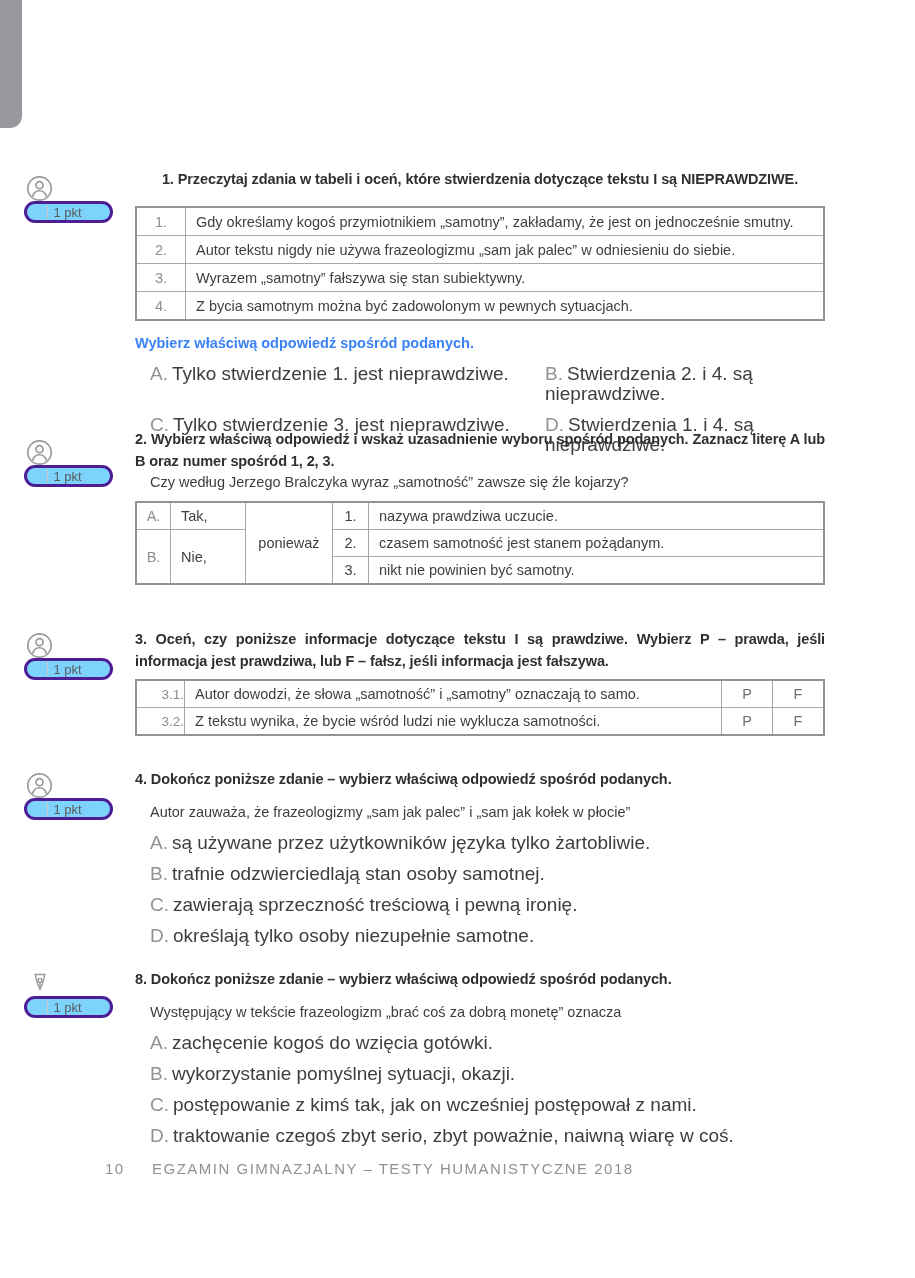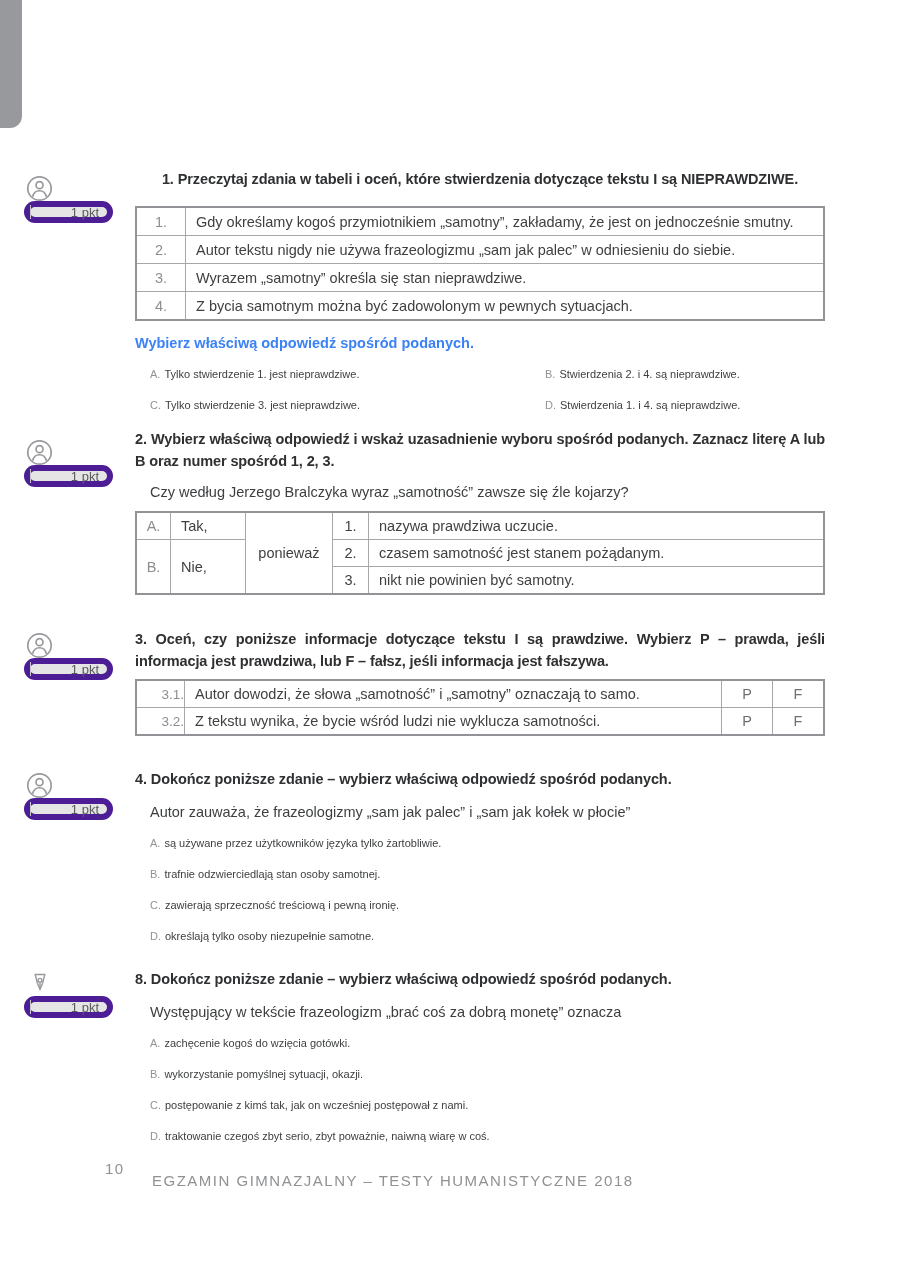--- a/index.html
+++ b/index.html
@@ -12,36 +12,36 @@
   .corner-tab{
     position:absolute;left:0;top:0;width:22px;height:128px;
     background:#97999c;border-radius:0 0 12px 0;
   }
   
   .marker{position:absolute;left:24px;width:100px;}
   .marker .icon{position:absolute;left:2px;top:0;width:27px;height:27px;}
   .marker .icon svg{display:block;}
   .pill{
     position:absolute;left:0;top:26px;width:89px;height:22px;
-    border:6px solid #4c1d95;border-radius:12px;
-    display:flex;align-items:center;justify-content:space-between;
-    box-sizing:border-box;background:#e5e5e5;
+    border:3px solid #4c1d95;border-radius:12px;
+    display:flex;align-items:center;justify-content:center;
+    box-sizing:border-box;background:#7dd3fc;
   }
   .pill .divider{width:1px;height:14px;background:#c6c8ca;margin-right:5px;}
   .pill .pts{font-size:13px;color:#5a5c5e;margin-right:8px;white-space:nowrap;}
   
   .q{position:absolute;left:135px;width:690px;}
   .q-head{
     font-weight:bold;font-size:14.5px;line-height:22px;color:#2f3032;
     text-align:justify;letter-spacing:-0.1px;margin:0;
   }
   .sub-head{font-weight:bold;font-size:14.5px;line-height:20px;color:#3b82f6;margin:12px 0 0 0;}
   .stem{font-size:14.5px;line-height:20px;color:#3c3e40;padding-left:15px;margin-top:12px;}
   .opt-row{display:flex;margin-top:11px;}
-  .opt{font-size:11px;line-height:20px;padding-left:15px;}
+  .opt{font-size:19px;line-height:20px;padding-left:15px;}
   .opt .letter{color:#909295;margin-right:4px;}
   .opt-col-left{width:380px;flex:0 0 380px;}
   .opt-list .opt{margin-top:11px;}
   
   table{border-collapse:collapse;width:690px;table-layout:fixed;}
   table, td{border:1px solid #a5a7aa;}
   table{border:2px solid #919396;}
   td{font-size:14.5px;color:#404040;padding:0 10px;vertical-align:middle;}
   .t1 td{height:27px;}
   .t1 .c-num{width:48px;text-align:center;color:#8c8e91;padding:0;}
@@ -52,21 +52,21 @@
   .t2 .c-num{width:35px;text-align:center;padding:0;}
   .t3 td{height:26px;}
   .t3 .c-id{width:47px;text-align:right;color:#8c8e91;padding:0;font-size:13.5px;}
   .t3 .c-pf{width:50px;text-align:center;color:#6e7073;padding:0;}
   .mt16{margin-top:16px;}
   .mt9{margin-top:9px;}
   .mt7{margin-top:7px;}
   
   .footer{position:absolute;top:1160px;left:105px;font-size:15px;color:#8f9193;letter-spacing:1.5px;}
   .footer .num{position:absolute;left:0;top:0;}
-  .footer .title{position:absolute;left:47px;top:12px;white-space:nowrap;}
+  .footer .title{position:absolute;left:47px;top:0;white-space:nowrap;}
 </style>
 </head>
 <body>
 
 <div class="corner-tab"></div>
 
 <div class="marker" style="top:175px">
   <span class="icon">
     <svg width="27" height="27" viewBox="0 0 24 24" fill="none" stroke="#97999c" stroke-width="1.5">
       <circle cx="12" cy="12" r="10.4"></circle>
@@ -143,42 +143,42 @@
         <tr>
       <td class="c-num">1.</td>
       <td>Gdy określamy kogoś przymiotnikiem „samotny”, zakładamy, że jest on jednocześnie smutny.</td>
     </tr>
     <tr>
       <td class="c-num">2.</td>
       <td>Autor tekstu nigdy nie używa frazeologizmu „sam jak palec” w odniesieniu do siebie.</td>
     </tr>
     <tr>
       <td class="c-num">3.</td>
-      <td>Wyrazem „samotny” określa się stan nieprawdziwe.</td>
+      <td>Wyrazem „samotny” fałszywa się stan subiektywny.</td>
     </tr>
     <tr>
       <td class="c-num">4.</td>
       <td>Z bycia samotnym można być zadowolonym w pewnych sytuacjach.</td>
     </tr>
   </tbody>
     </table>
   <p class="sub-head">Wybierz właściwą odpowiedź spośród podanych.</p>
   <div class="opt-row">
     <div class="opt opt-col-left"><span class="letter">A.</span><span>Tylko stwierdzenie 1. jest nieprawdziwe.</span></div>
     <div class="opt"><span class="letter">B.</span><span>Stwierdzenia 2. i 4. są nieprawdziwe.</span></div>
   </div>
   <div class="opt-row">
     <div class="opt opt-col-left"><span class="letter">C.</span><span>Tylko stwierdzenie 3. jest nieprawdziwe.</span></div>
     <div class="opt"><span class="letter">D.</span><span>Stwierdzenia 1. i 4. są nieprawdziwe.</span></div>
   </div>
 </div>
 
 <div class="q" style="top:428px">
   <p class="q-head">2. Wybierz właściwą odpowiedź i wskaż uzasadnienie wyboru spośród podanych. Zaznacz literę A lub B oraz numer spośród 1, 2, 3.</p>
-  <div class="stem" style="padding-left:15px;margin-top:10px">Czy według Jerzego Bralczyka wyraz „samotność” zawsze się źle kojarzy?</div>
+  <div class="stem" style="padding-left:15px;margin-top:0">Czy według Jerzego Bralczyka wyraz „samotność” zawsze się źle kojarzy?</div>
   <table class="t2 mt9">
     <tbody>
         <tr>
       <td class="c-letter">A.</td>
       <td class="c-word">Tak,</td>
       <td class="c-conn" rowspan="3">ponieważ</td>
       <td class="c-num">1.</td>
       <td>nazywa prawdziwa uczucie.</td>
     </tr>
     <tr>

